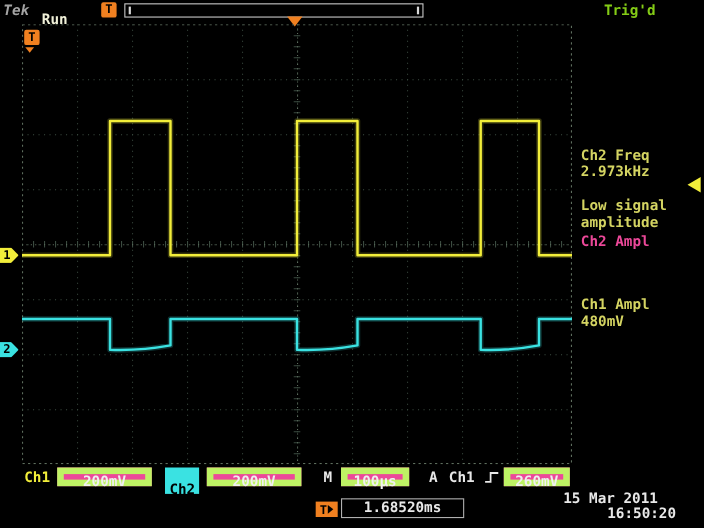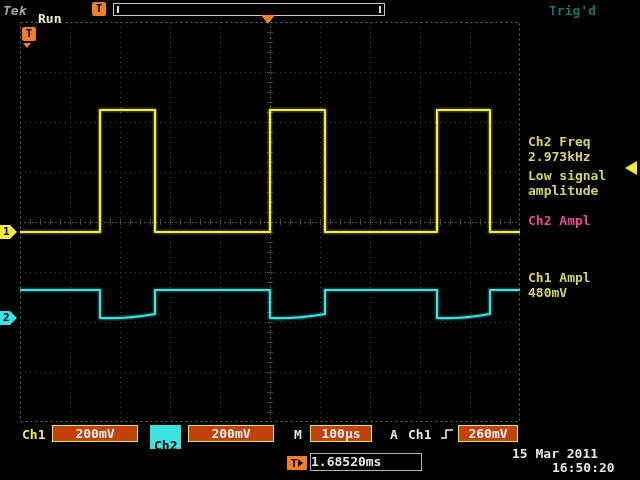--- a/index.html
+++ b/index.html
@@ -3,21 +3,21 @@
 <meta charset="utf-8">
 <style>
   *{box-sizing:border-box}
   html,body{margin:0;padding:0;background:#000}
   #screen{position:relative;width:640px;height:480px;background:#000;overflow:hidden;
     font-family:"DejaVu Sans Mono","Liberation Mono",monospace;font-size:13px;font-weight:bold;color:#e8e8e8}
   .a{position:absolute}
   .tbox{width:14px;height:14px;background:#f08020;color:#000;text-align:center;line-height:14px;font-size:11px;border-radius:2px}
   .tag{width:17px;height:14px;color:#000;padding-left:3px;line-height:14px;font-size:11px;
     clip-path:polygon(0 0,10px 0,100% 50%,10px 100%,0 100%)}
-  .vbox{height:17px;border:1px solid #bef264;background:#c2410c;text-align:center;line-height:15px;color:#f0f0f0}
+  .vbox{height:17px;border:6px solid #bef264;background:#ec4899;text-align:center;line-height:15px;color:#f0f0f0}
   .chip{background:#3ae2e2;color:#000;padding:12px 4px;height:17px;line-height:17px}
   .meas{left:528px;width:112px;text-align:left;line-height:15px}
   .downtri{width:0;height:0;border-left:7px solid transparent;border-right:7px solid transparent;border-top:9px solid #f08020}
   .smalldown{width:0;height:0;border-left:4px solid transparent;border-right:4px solid transparent;border-top:5px solid #f08020}
   .lefttri{width:0;height:0;border-top:7px solid transparent;border-bottom:7px solid transparent;border-right:12px solid #f2ee3a}
   .rt{display:inline-block;width:0;height:0;border-left:5px solid #000;border-top:4px solid transparent;border-bottom:4px solid transparent;margin-left:1px}
   .tickL{position:absolute;left:3px;top:2px;width:2px;height:7px;background:#d8d8d8}
   .tickR{position:absolute;right:3px;top:2px;width:2px;height:7px;background:#d8d8d8}
 </style>
 </head>
@@ -25,21 +25,21 @@
 
 <div id="screen">
 
   <span class="a" style="left:3px;top:3px;color:#a3a3a3;font-style:italic">Tek</span>
   <span class="a" style="left:38px;top:11px;color:#f0f0d8">Run</span>
   <div class="a tbox" style="left:92px;top:2px">T</div>
   <div class="a" style="left:113px;top:3px;width:272px;height:13px;border:1px solid #c8c8c8;background:#000">
     <div class="tickL"></div>
     <div class="tickR"></div>
   </div>
-  <span class="a" style="left:549px;top:3px;color:#0f766e">Trig'd</span>
+  <span class="a" style="left:549px;top:3px;color:#84cc16">Trig'd</span>
 
   <div class="a downtri" style="left:261px;top:15px"></div>
 
   <svg id="grat" class="a" style="left:20px;top:22px" width="500" height="400">
       <rect x="0.5" y="0.5" width="499" height="399" fill="none" stroke="#5e6e5e" stroke-dasharray="2,3"></rect>
       <line x1="50.5" y1="0" x2="50.5" y2="400" stroke="#3b4b40" stroke-dasharray="1,4"></line>
       <line x1="100.5" y1="0" x2="100.5" y2="400" stroke="#3b4b40" stroke-dasharray="1,4"></line>
       <line x1="150.5" y1="0" x2="150.5" y2="400" stroke="#3b4b40" stroke-dasharray="1,4"></line>
       <line x1="200.5" y1="0" x2="200.5" y2="400" stroke="#3b4b40" stroke-dasharray="1,4"></line>
       <line x1="250.5" y1="0" x2="250.5" y2="400" stroke="#3b4b40" stroke-dasharray="1,4"></line>
@@ -158,21 +158,21 @@
   </div>
   <div class="a tag" style="left:0;top:311px;background:#3ae2e2">
     <span>2</span>
   </div>
 
   <div class="a lefttri" style="left:625px;top:161px"></div>
 
   <div class="a meas" style="top:134px;color:#d4d462">
     <div>Ch2 Freq</div>
     <div>2.973kHz</div>
-    <div style="margin-top:4px">Low signal</div>
+    <div style="margin-top:16px">Low signal</div>
     <div>amplitude</div>
   </div>
   <div class="a meas" style="top:213px;color:#ec4899">
     <div>Ch2 Ampl</div>
   </div>
   <div class="a meas" style="top:270px;color:#d4d462">
     <div>Ch1 Ampl</div>
     <div>480mV</div>
   </div>
 
@@ -186,18 +186,18 @@
   <span class="a" style="left:408px;top:427px">Ch1</span>
   <svg class="a" style="left:440px;top:427px" width="14" height="14">
     <polyline points="1,11 6,11 6,3 13,3" fill="none" stroke="#e8e8e8" stroke-width="1.6"></polyline>
   </svg>
   <div class="a vbox" style="left:458px;top:425px;width:60px">260mV</div>
 
   <div class="a" style="left:287px;top:456px;width:20px;height:14px;background:#f08020;color:#000;font-size:11px;display:flex;align-items:center;justify-content:center">
     <span>T</span>
     <span class="rt"></span>
   </div>
-  <div class="a" style="left:310px;top:453px;width:112px;height:18px;border:1px solid #b0b0b0;line-height:16px;color:#e8e8e8">1.68520ms</div>
+  <div class="a" style="left:310px;top:453px;width:112px;height:18px;border:1px solid #b0b0b0;text-align:center;line-height:16px;color:#e8e8e8">1.68520ms</div>
 
   <div class="a" style="left:512px;top:446px">15 Mar 2011</div>
   <div class="a" style="left:552px;top:460px">16:50:20</div>
 
 </div>
 
 </body></html>

